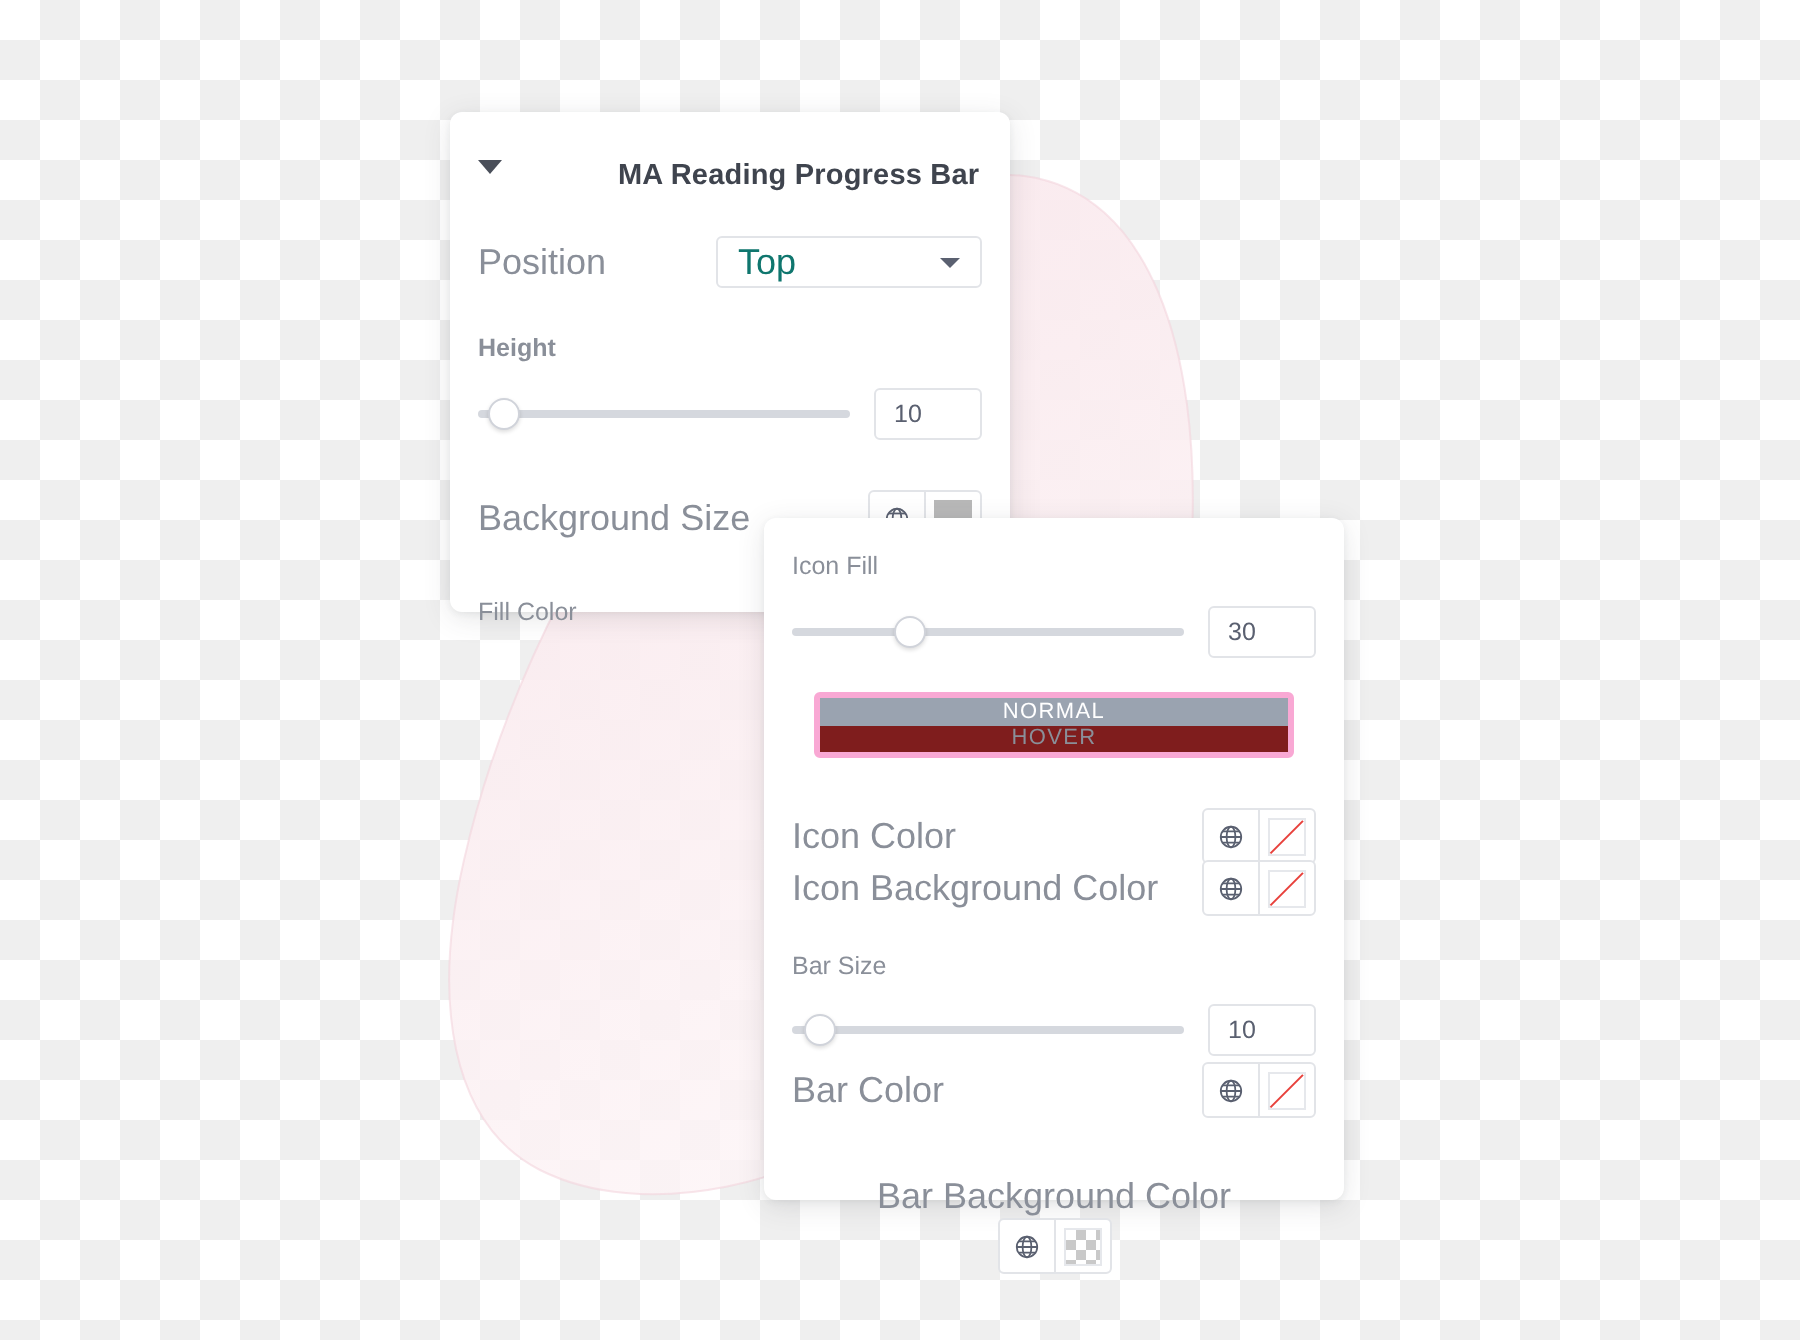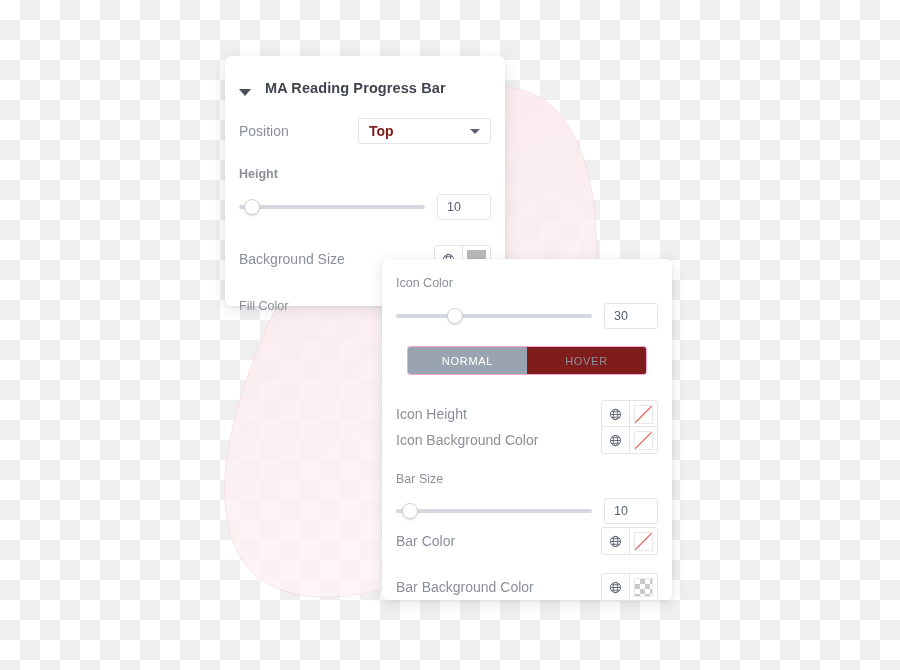--- a/index.html
+++ b/index.html
@@ -43,22 +43,23 @@
   #panel-icon-settings {
     left: 382px;
     top: 259px;
     width: 290px;
     height: 341px;
   }
 
   
   .panel-header {
     display: flex;
-    align-items: flex-end;
+    align-items: flex-start;
     padding: 24px 0 0 14px;
+    gap: 44px;
   }
   .caret {
     width: 0;
     height: 0;
     border-left: 6px solid transparent;
     border-right: 6px solid transparent;
     border-top: 7px solid #4a4f5a;
     margin-right: 14px;
     flex: 0 0 auto;
   }
@@ -71,21 +72,21 @@
 
   
   .row {
     display: flex;
     align-items: center;
     justify-content: space-between;
     padding: 0 14px;
     box-sizing: border-box;
   }
   .field-label {
-    font-size: 14px;
+    font-size: 18px;
     color: #8a8f99;
     white-space: nowrap;
   }
   .stack-label {
     font-size: 12.5px;
     color: #8a8f99;
     padding: 0 14px;
   }
 
   
@@ -94,24 +95,23 @@
     width: 133px;
     height: 26px;
     border: 1px solid #e2e4e8;
     border-radius: 3px;
     background: #fff;
     display: flex;
     align-items: center;
     box-sizing: border-box;
   }
   .select-value {
-    font-size: 14px;
-    color: #7f1d1d;
+    font-size: 18px;
+    color: #0f766e;
     padding-left: 10px;
-    font-weight: bold;
   }
   .select-caret {
     position: absolute;
     right: 10px;
     top: 50%;
     margin-top: -2px;
     width: 0;
     height: 0;
     border-left: 5px solid transparent;
     border-right: 5px solid transparent;
@@ -220,24 +220,25 @@
     background-size: 10px 10px;
     background-position: 0 0, 5px 5px;
     border: 1px solid #e6e8ec;
     box-sizing: border-box;
   }
 
   
   .seg-tabs {
     display: flex;
     margin: 0 25px;
-    border: 1px solid #f9a8d4;
+    border: 3px solid #f9a8d4;
     border-radius: 3px;
     overflow: hidden;
     height: 27px;
+    flex-direction: column;
   }
   .seg-tab {
     flex: 1 1 50%;
     display: flex;
     align-items: center;
     justify-content: center;
     font-size: 11px;
     letter-spacing: 0.7px;
     color: #8a8f99;
     background: #7f1d1d;
@@ -309,37 +310,37 @@
         <span class="swatch solid-gray"></span>
       </span>
     </div>
   </div>
 
   <div class="stack-label" style="margin-top:27px;">Fill Color</div>
 </div>
 
 <div class="panel" id="panel-icon-settings">
 
-  <div class="stack-label" style="margin-top:17px;">Icon Color</div>
+  <div class="stack-label" style="margin-top:17px;">Icon Fill</div>
 
   <div class="slider-row" style="margin-top:13px;">
     <div class="slider">
       <div class="slider-track"></div>
       <div class="slider-handle" id="h-iconsize" style="left: 30%;"></div>
     </div>
     <div class="num-box">30</div>
   </div>
 
   <div class="seg-tabs" style="margin-top:17px;">
     <div class="seg-tab active">NORMAL</div>
     <div class="seg-tab">HOVER</div>
   </div>
 
   <div class="row" style="margin-top:26px; height:26px;">
-    <span class="field-label">Icon Height</span>
+    <span class="field-label">Icon Color</span>
     <div class="color-ctrl">
       <span class="globe-cell">
         <svg width="13" height="13" viewBox="0 0 16 16" fill="none" stroke="#5a6070" stroke-width="1.1">
           <circle cx="8" cy="8" r="6.3"></circle>
             <ellipse cx="8" cy="8" rx="2.7" ry="6.3"></ellipse>
           <line x1="1.7" y1="8" x2="14.3" y2="8"></line>
           <line x1="2.9" y1="4.6" x2="13.1" y2="4.6"></line>
           <line x1="2.9" y1="11.4" x2="13.1" y2="11.4"></line>
         </svg>
       </span>
@@ -388,21 +389,21 @@
           <line x1="2.9" y1="4.6" x2="13.1" y2="4.6"></line>
           <line x1="2.9" y1="11.4" x2="13.1" y2="11.4"></line>
         </svg>
       </span>
       <span class="swatch-cell">
         <span class="swatch empty"></span>
       </span>
     </div>
   </div>
 
-  <div class="row" style="margin-top:20px; height:26px;">
+  <div class="row" style="margin-top:30px; height:26px;flex-direction:column;">
     <span class="field-label">Bar Background Color</span>
     <div class="color-ctrl">
       <span class="globe-cell">
         <svg width="13" height="13" viewBox="0 0 16 16" fill="none" stroke="#5a6070" stroke-width="1.1">
           <circle cx="8" cy="8" r="6.3"></circle>
             <ellipse cx="8" cy="8" rx="2.7" ry="6.3"></ellipse>
           <line x1="1.7" y1="8" x2="14.3" y2="8"></line>
           <line x1="2.9" y1="4.6" x2="13.1" y2="4.6"></line>
           <line x1="2.9" y1="11.4" x2="13.1" y2="11.4"></line>
         </svg>

